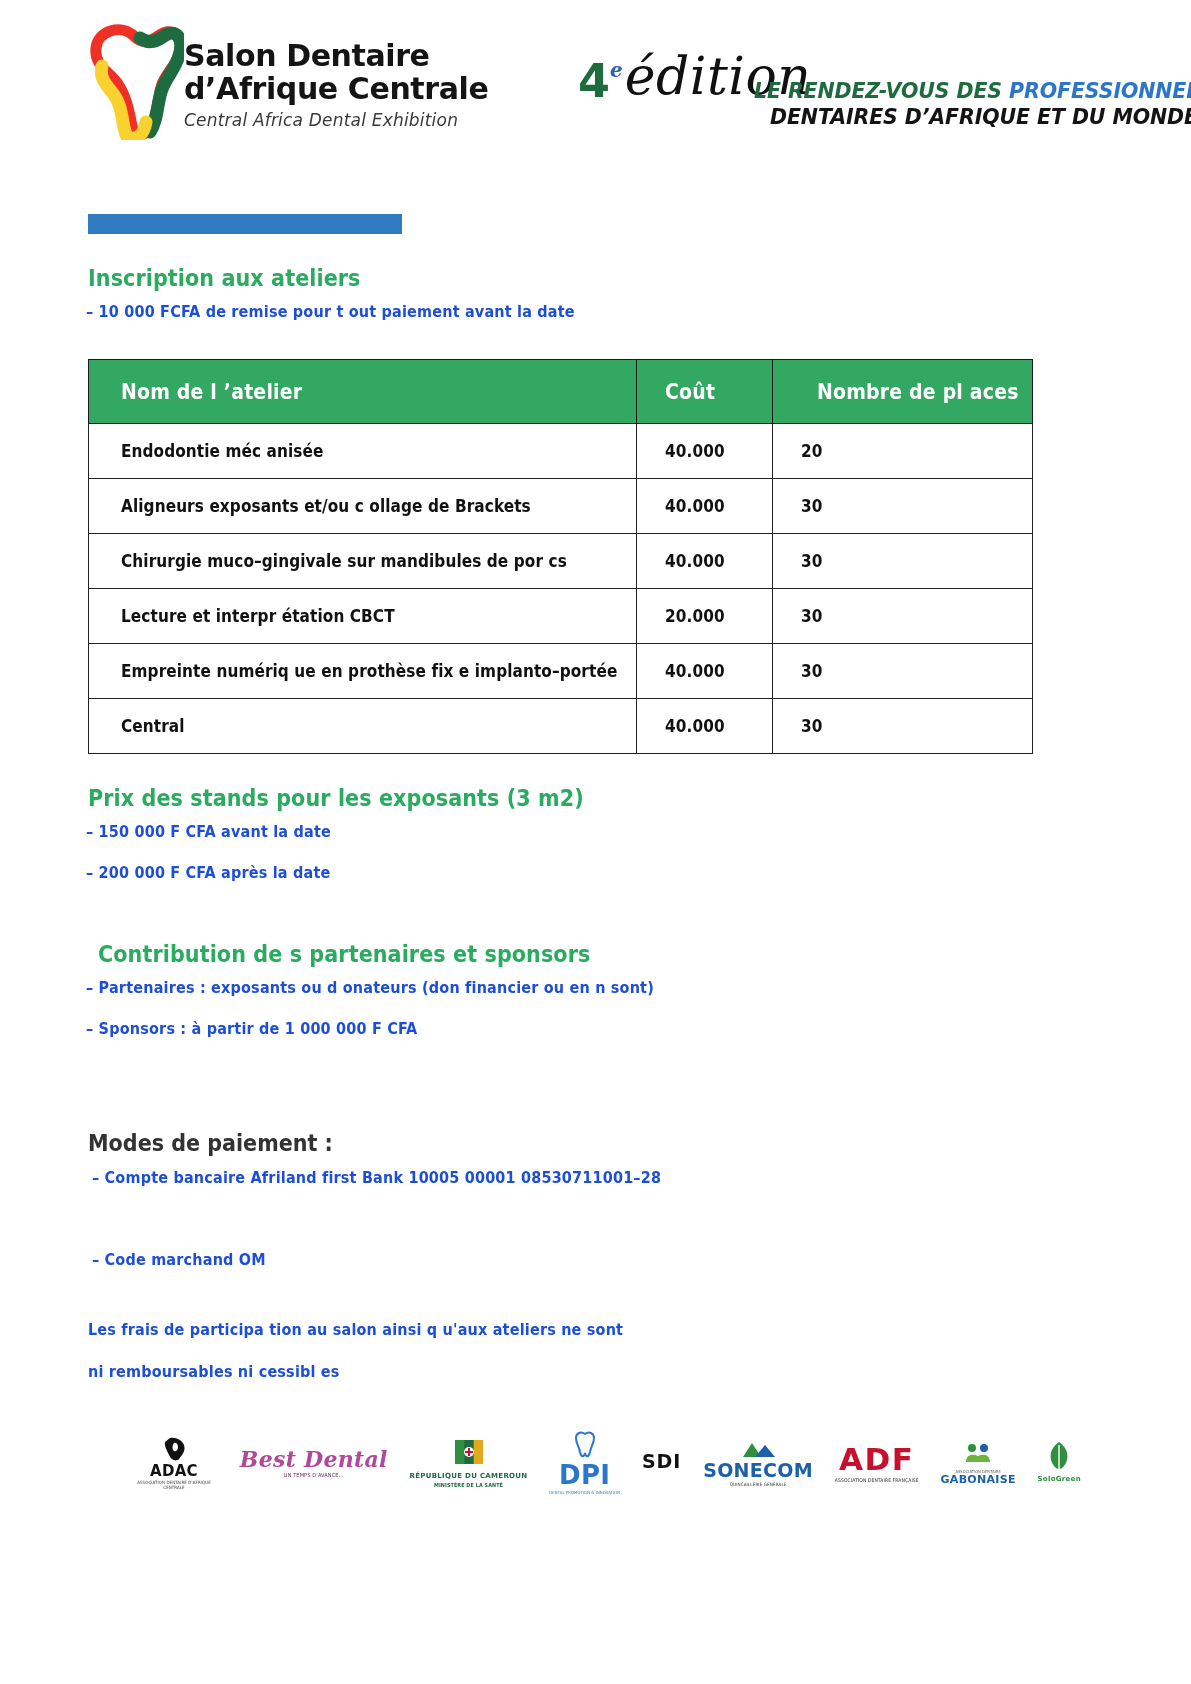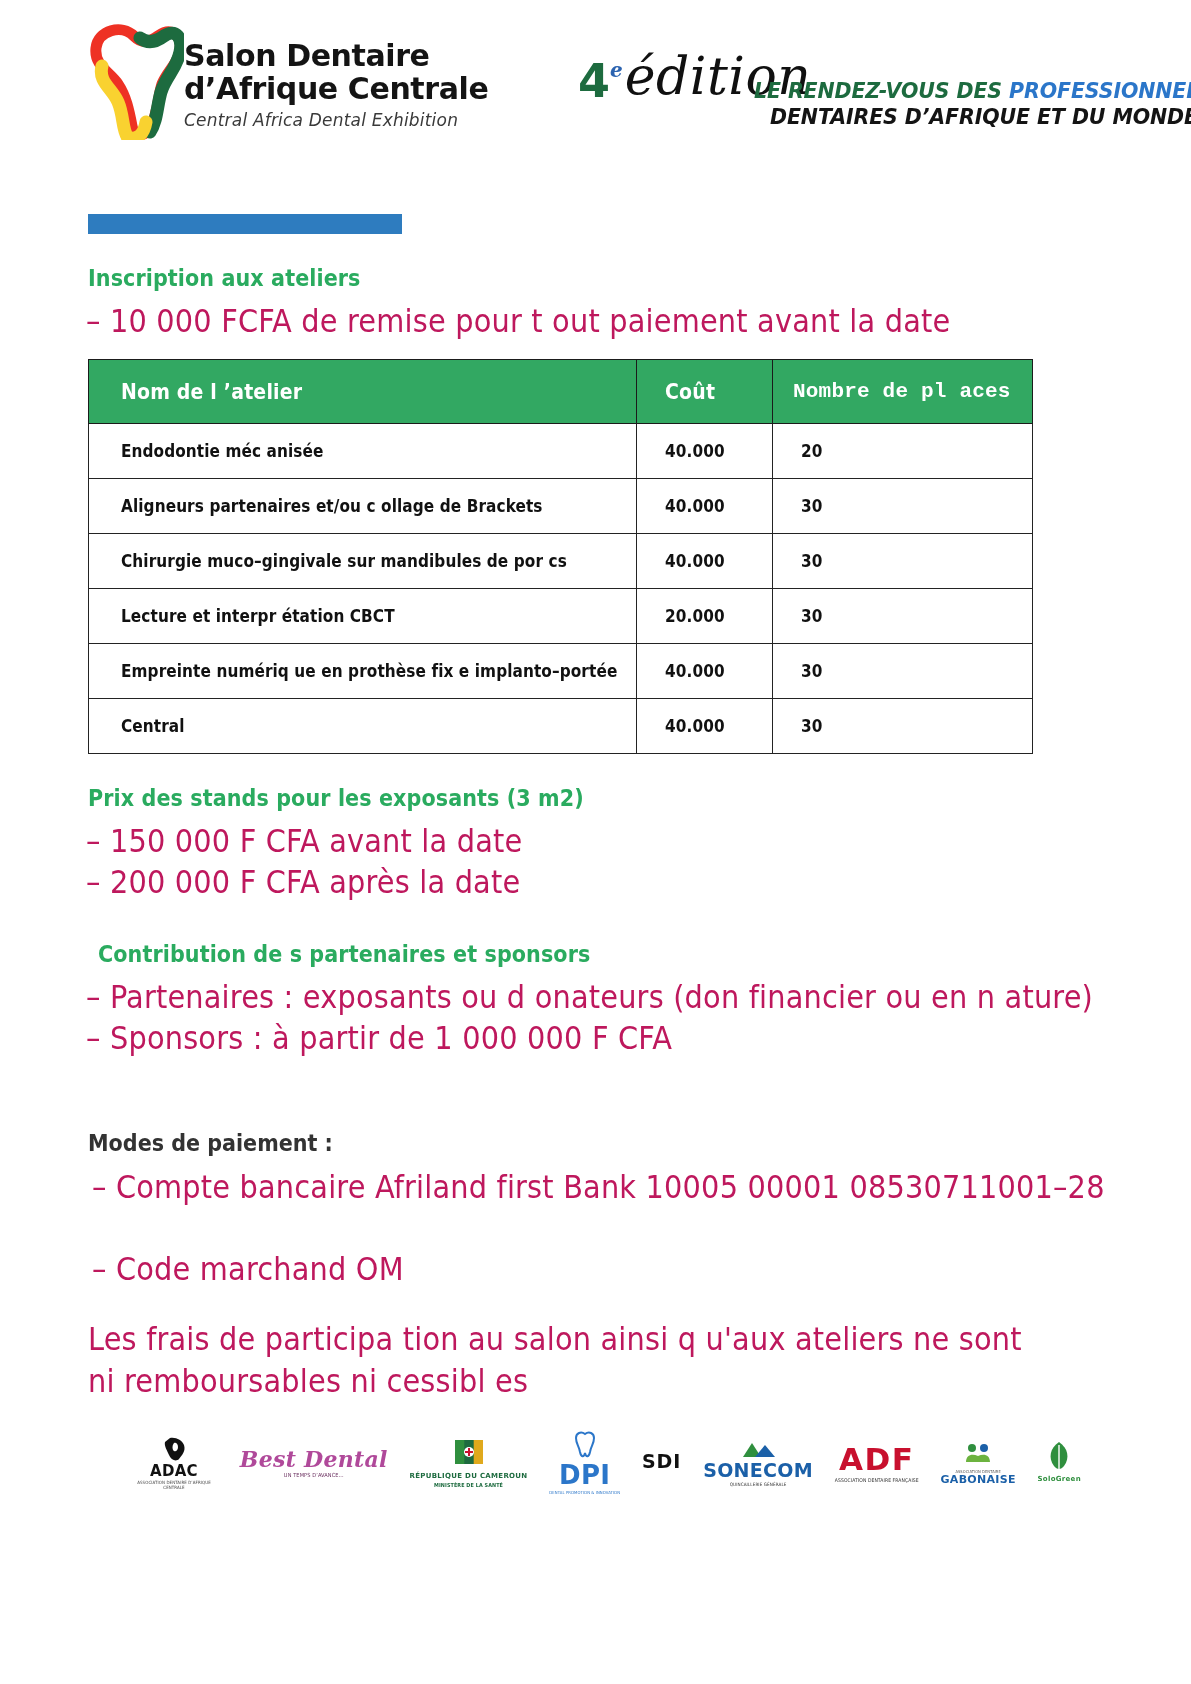--- a/index.html
+++ b/index.html
@@ -134,24 +134,25 @@
     position: absolute;
     font-family: "DejaVu Sans Condensed", "Liberation Sans Narrow", "Liberation Sans", sans-serif;
     font-weight: bold;
     font-size: 23px;
     color: #2aab5f;
     letter-spacing: 0.1px;
     white-space: nowrap;
   }
   .body-line {
     position: absolute;
-    font-size: 32px;
-    color: #be185d;
+    font-size: 16px;
+    color: #1d4ed8;
     white-space: nowrap;
     letter-spacing: 0.2px;
+    font-weight: bold;
   }
   .dark-title {
     position: absolute;
     font-weight: bold;
     font-size: 23px;
     color: #333333;
     white-space: nowrap;
   }
 
   #t-inscription { left: 88px; top: 265px; }
@@ -191,21 +192,21 @@
   .tbl thead th {
     background: #32a862;
     color: #ffffff;
     font-weight: bold;
     font-size: 21px;
     height: 63px;
     border-color: #1b1b1b;
     letter-spacing: 0.2px;
   }
   .tbl thead th.c-cout { padding-left: 28px; }
-  .tbl thead th.c-places { padding-left: 20px; font-family: Liberation Mono, monospace; }
+  .tbl thead th.c-places { padding-left: 44px; }
   .tbl tbody td {
     height: 54px;
     font-size: 17px;
     font-weight: bold;
     color: #111111;
     letter-spacing: 0.1px;
   }
   .tbl tbody td.c-cout {
     padding-left: 28px;
     font-weight: bold;
@@ -327,21 +328,21 @@
         <th class="c-places">Nombre de pl aces</th>
       </tr>
     </thead>
     <tbody>
       <tr>
         <td class="c-name">Endodontie méc anisée</td>
         <td class="c-cout">40.000</td>
         <td class="c-places">20</td>
       </tr>
       <tr>
-        <td class="c-name">Aligneurs partenaires et/ou c ollage de Brackets</td>
+        <td class="c-name">Aligneurs exposants et/ou c ollage de Brackets</td>
         <td class="c-cout">40.000</td>
         <td class="c-places">30</td>
       </tr>
       <tr>
         <td class="c-name">Chirurgie muco–gingivale sur mandibules de por cs</td>
         <td class="c-cout">40.000</td>
         <td class="c-places">30</td>
       </tr>
       <tr>
         <td class="c-name">Lecture et interpr étation CBCT</td>
@@ -359,21 +360,21 @@
         <td class="c-places">30</td>
       </tr>
     </tbody>
   </table>
 
   <div class="sec-title" id="t-stands">Prix des stands pour les exposants (3 m2)</div>
   <div class="body-line" id="l-stand-1">– 150 000 F CFA avant la date</div>
   <div class="body-line" id="l-stand-2">– 200 000 F CFA après la date</div>
 
   <div class="sec-title" id="t-contrib">Contribution de s partenaires et sponsors</div>
-  <div class="body-line" id="l-contrib-1">– Partenaires : exposants ou d onateurs (don financier ou en n ature)</div>
+  <div class="body-line" id="l-contrib-1">– Partenaires : exposants ou d onateurs (don financier ou en n sont)</div>
   <div class="body-line" id="l-contrib-2">– Sponsors : à partir de 1 000 000 F CFA</div>
 
   <div class="dark-title" id="t-modes">Modes de paiement :</div>
   <div class="body-line" id="l-mode-1">– Compte bancaire Afriland first Bank 10005 00001 08530711001–28</div>
   <div class="body-line" id="l-mode-3">– Code marchand OM</div>
 
   <div class="body-line" id="l-frais-2">ni remboursables ni cessibl es</div>
   <div class="body-line" id="l-frais-1">Les frais de participa tion au salon ainsi q u'aux ateliers ne sont</div>
 
   <div class="footer">

